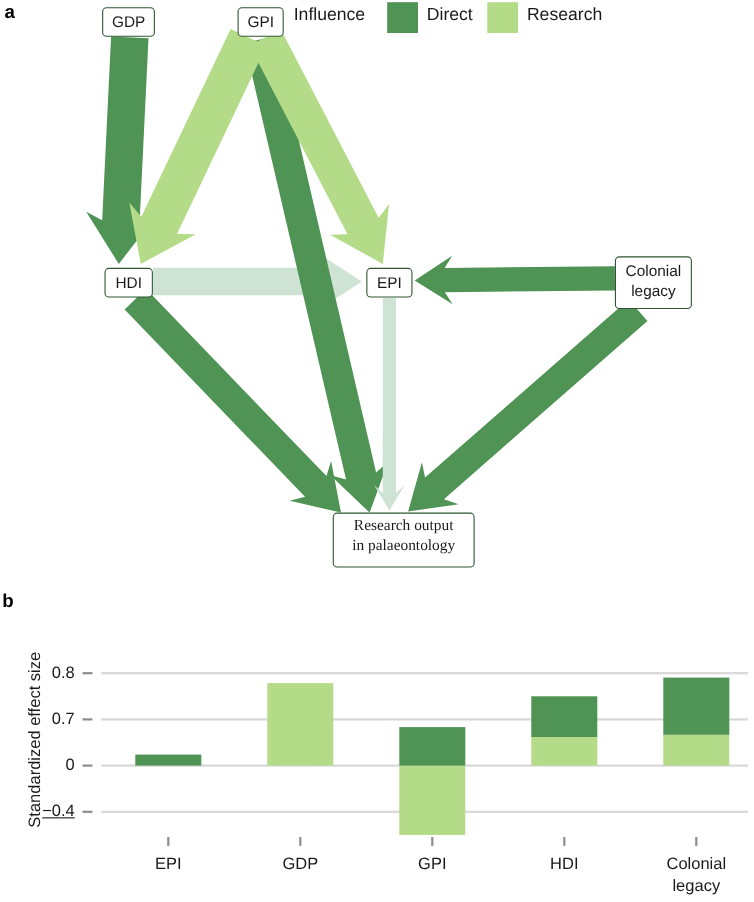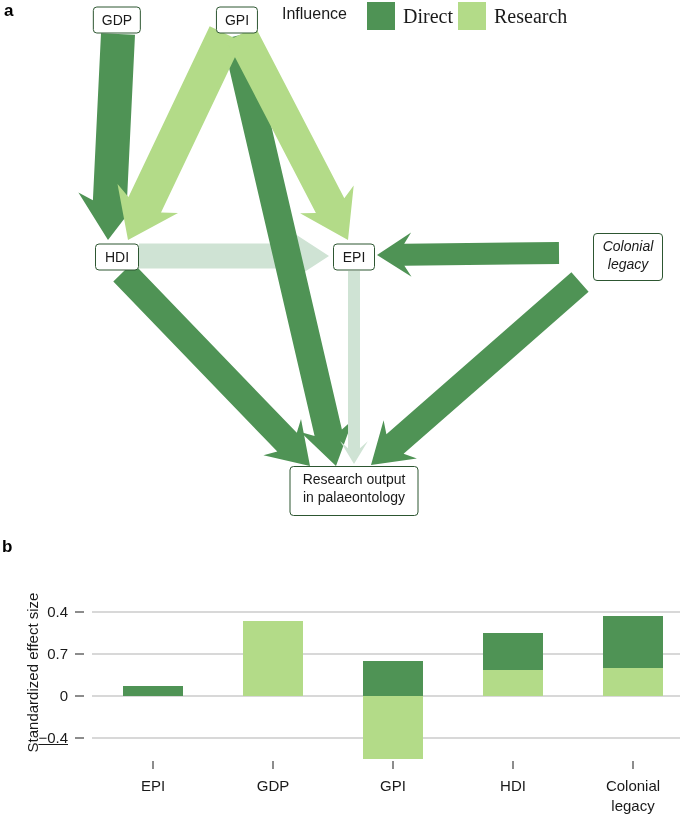--- a/index.html
+++ b/index.html
@@ -8,24 +8,24 @@
     font-family:"Liberation Sans","DejaVu Sans",sans-serif;color:#1a1a1a;
   }
   .panel-label{position:absolute;font-size:17px;font-weight:bold;color:#000;}
   #diagram-svg{position:absolute;left:0;top:0;}
   .node{
     position:absolute;transform:translate(-50%,-50%);
     background:#fff;border:1.6px solid #2d5631;border-radius:4px;
     padding:3px 8px;font-size:14px;line-height:1.3;text-align:center;
     white-space:pre-line;color:#1a1a1a;box-sizing:border-box;
   }
-  .legend{position:absolute;top:546;left:15px;width:635px;height:34px;}
+  .legend{position:absolute;top:546;left:0;width:635px;height:34px;}
   .legend-title{position:absolute;left:267px;top:5px;font-size:16px;}
   .legend-swatch{position:absolute;top:2px;width:28px;height:28px;}
-  .legend-label{position:absolute;top:5px;font-size:20px;font-family:Liberation Serif, serif;}
+  .legend-label{position:absolute;top:5px;font-size:16px;}
   #chart{position:absolute;left:0;top:585px;width:685px;height:235px;}
   .gridline{position:absolute;left:92px;width:588px;height:2px;background:#d8d8d8;}
   .ytick-dash{position:absolute;left:75px;width:9px;height:2px;background:#8c8c8c;}
   .ytick-label{position:absolute;left:6px;width:62px;text-align:right;font-size:15px;}
   .bar-seg{position:absolute;width:60px;}
   .xtick-dash{position:absolute;width:2px;height:8px;top:176px;background:#8c8c8c;}
   .cat-label{position:absolute;top:191px;width:84px;text-align:center;font-size:15px;line-height:1.3;}
   .ylabel{
     position:absolute;left:-58px;top:664px;width:180px;text-align:center;
     transform:rotate(-90deg);font-size:15px;
@@ -47,42 +47,42 @@
       <polygon points="571.4,272.2 386.4,434.2 383.6,420.3 371.0,465.0 416.9,458.4 403.6,453.8 588.6,291.8" fill="#4f9355"></polygon>
       <polygon points="348.0,271.0 348.0,448.2 340.2,441.2 354.0,464.0 367.8,441.2 360.0,448.2 360.0,271.0" fill="#cfe3d4"></polygon>
       <polygon points="209.7,26.3 128.5,197.0 117.5,184.1 128.0,240.0 178.0,212.9 161.0,212.5 242.3,41.7" fill="#b3db88"></polygon>
       <polygon points="226.8,41.4 315.9,212.9 300.1,213.3 348.0,240.0 353.7,185.4 344.3,198.2 255.2,26.6" fill="#b3db88"></polygon>
     </svg>
   <div id="diagram-nodes">
       <div class="node" style="left: 117px; top: 20px; min-width: 46px; min-height: 27px;">GDP</div>
       <div class="node" style="left: 237px; top: 20px; min-width: 42px; min-height: 27px;">GPI</div>
       <div class="node" style="left: 117px; top: 257px; min-width: 44px; min-height: 27px;">HDI</div>
       <div class="node" style="left: 354px; top: 257px; min-width: 42px; min-height: 27px;">EPI</div>
-      <div class="node" style="left: 628px; top: 257px; min-width: 70px; min-height: 48px; font-style: italic;">Colonial
+      <div class="node" style="left: 594px; top: 257px; min-width: 70px; min-height: 48px;">Colonial
 legacy</div>
-      <div class="node" style="left: 354px; top: 491px; min-width: 129px; min-height: 50px;">Research output
+      <div class="node" style="left: 367px; top: 491px; min-width: 129px; min-height: 50px; font-family: Liberation Serif, serif;">Research output
 in palaeontology</div>
     </div>
 
   <span class="panel-label" style="left:2px;top:537px">b</span>
 
   <div class="legend">
     <span class="legend-title">Influence</span>
     <span class="legend-swatch" style="left: 352px; background: rgb(79, 147, 85);" id="swatch-direct"></span>
     <span class="legend-label" style="left:388px">Direct</span>
     <span class="legend-swatch" style="left: 443px; background: rgb(179, 219, 136);" id="swatch-indirect"></span>
     <span class="legend-label" style="left:479px">Research</span>
   </div>
 
   <div class="ylabel">Standardized effect size</div>
 
   <div id="chart">
       <div class="gridline" style="top: 26px; background: rgb(216, 216, 216);"></div>
       <div class="ytick-dash" style="top: 26px;"></div>
-      <div class="ytick-label" style="top: 18px;">0.4</div>
+      <div class="ytick-label" style="top: 18px;">0.8</div>
       <div class="gridline" style="top: 68px; background: rgb(216, 216, 216);"></div>
       <div class="ytick-dash" style="top: 68px;"></div>
       <div class="ytick-label" style="top: 60px;">0.7</div>
       <div class="gridline" style="top: 110px; background: rgb(216, 216, 216);"></div>
       <div class="ytick-dash" style="top: 110px;"></div>
       <div class="ytick-label" style="top: 102px;">0</div>
       <div class="gridline" style="top: 152px; background: rgb(216, 216, 216);"></div>
       <div class="ytick-dash" style="top: 152px;"></div>
       <div class="ytick-label" style="top: 144px; text-decoration: underline;">−0.4</div>
       <div class="bar-seg" style="left: 123px; background: rgb(79, 147, 85); top: 100.5px; height: 10.5px;"></div>

